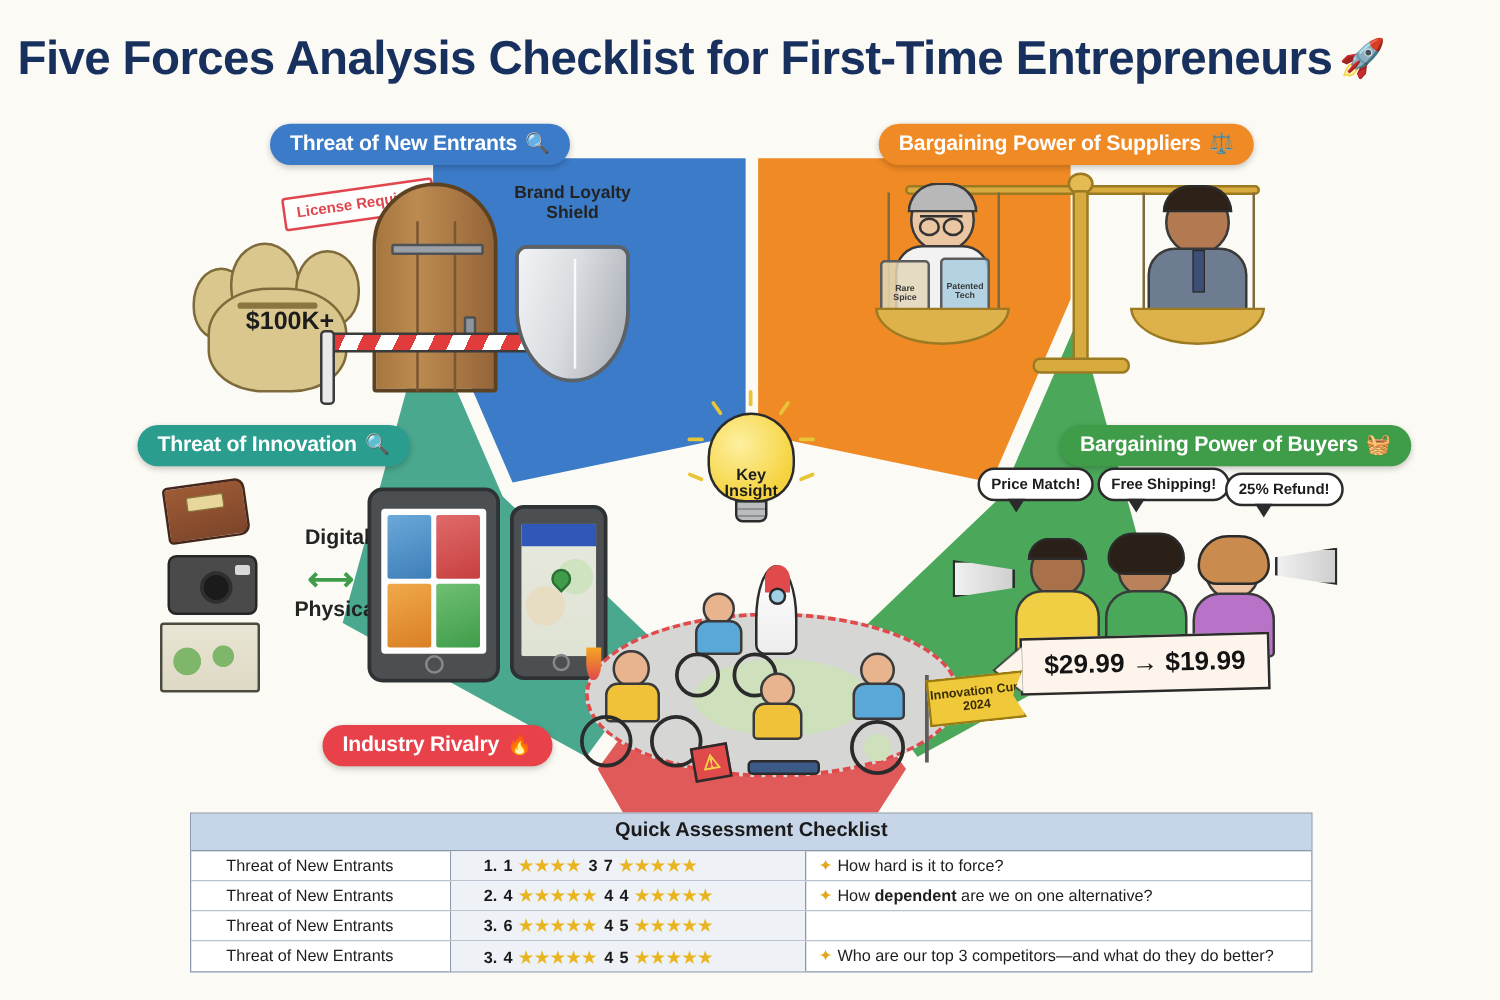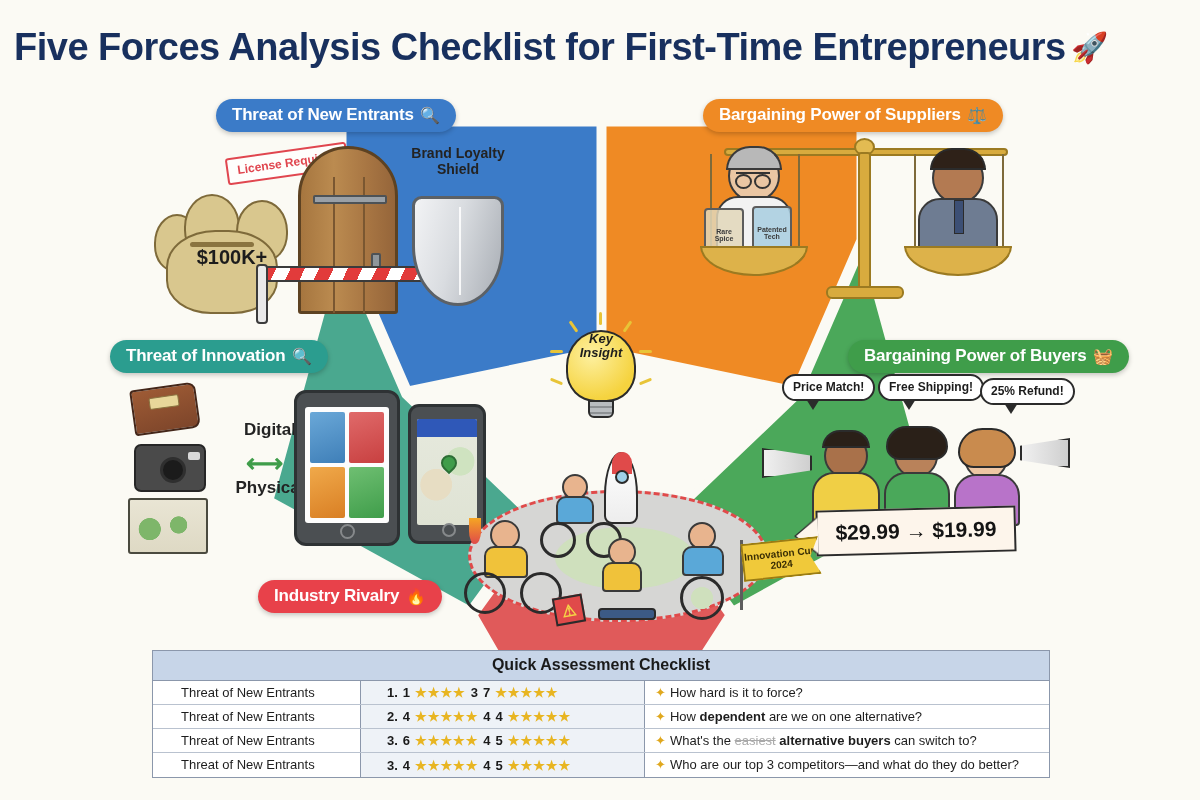--- a/index.html
+++ b/index.html
@@ -281,23 +281,22 @@
   }
 
   
   #bulb {
     position: absolute; left: 566px; top: 330px; width: 70px; height: 92px;
   }
   #bulb-glass {
     position: absolute; left: 0; top: 0; width: 70px; height: 72px;
     background: radial-gradient(circle at 36% 34%, #fdf0a0, #f5d33f 72%);
     border: 2.5px solid #2b2b2b; border-radius: 50% 50% 42% 42%;
-    display: flex; align-items: flex-start; justify-content: center;
+    display: flex; align-items: flex-end; justify-content: center;
     text-align: center;
-    font-style: italic;
   }
   #bulb-text { font-size: 13px; font-weight: bold; color: #1d1d1d; line-height: 1.05; }
   #bulb-base {
     position: absolute; left: 22px; top: 70px; width: 26px; height: 18px;
     background: repeating-linear-gradient(#b9bdc0 0 4px,#8d9194 4px 6px);
     border: 2.5px solid #2b2b2b; border-radius: 0 0 6px 6px;
   }
   .ray { position: absolute; background: #e8c437; border-radius: 2px; }
 
   
@@ -575,23 +574,20 @@
     <div class="cl-row">
       <div class="cl-force">Threat of New Entrants</div>
       <div class="cl-score">
         <span>3.</span>
         <span>6</span>
         <span class="stars">★★★★★</span>
         <span>4</span>
         <span>5</span>
         <span class="stars">★★★★★</span>
       </div>
-      <div class="cl-question">
-        <span class="q-bullet">✦</span><span>What's the </span><span class="q-smudge">easiest</span> <span class="q-strong">alternative buyers</span><span> can switch to?</span>
-      </div>
     </div>
 
     <div class="cl-row">
       <div class="cl-force">Threat of New Entrants</div>
       <div class="cl-score">
         <span>3.</span>
         <span>4</span>
         <span class="stars">★★★★★</span>
         <span>4</span>
         <span>5</span>

